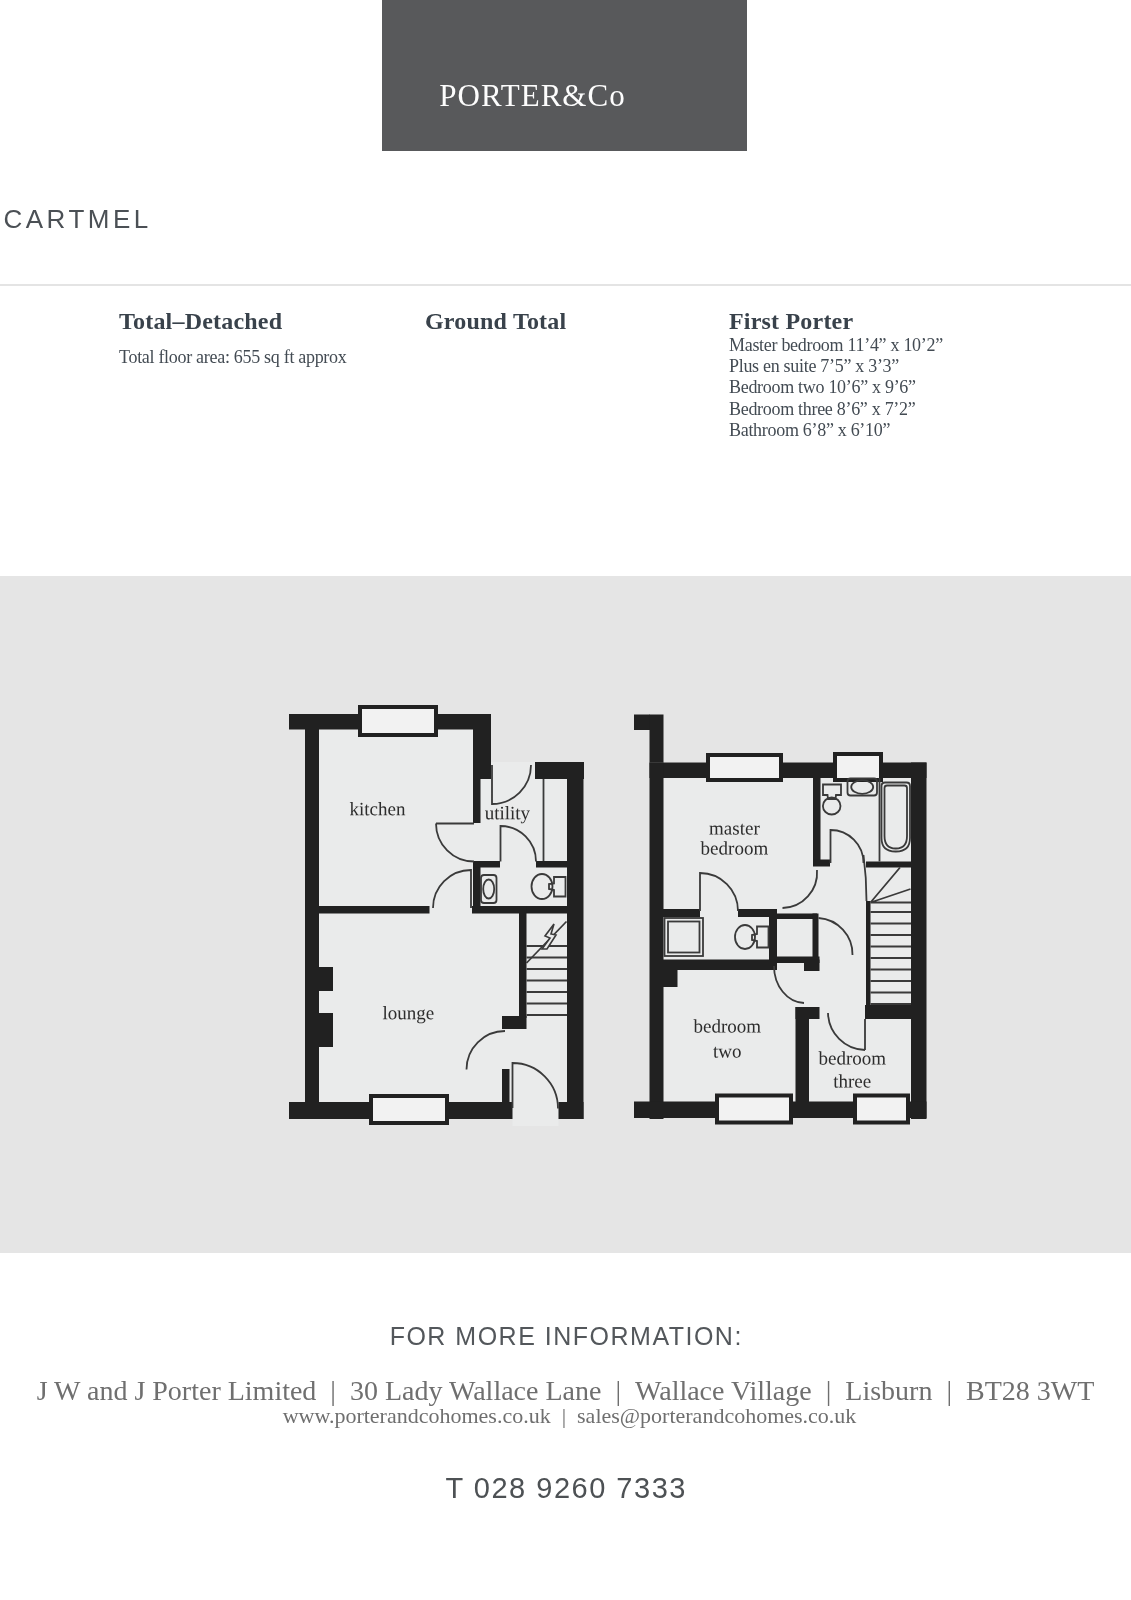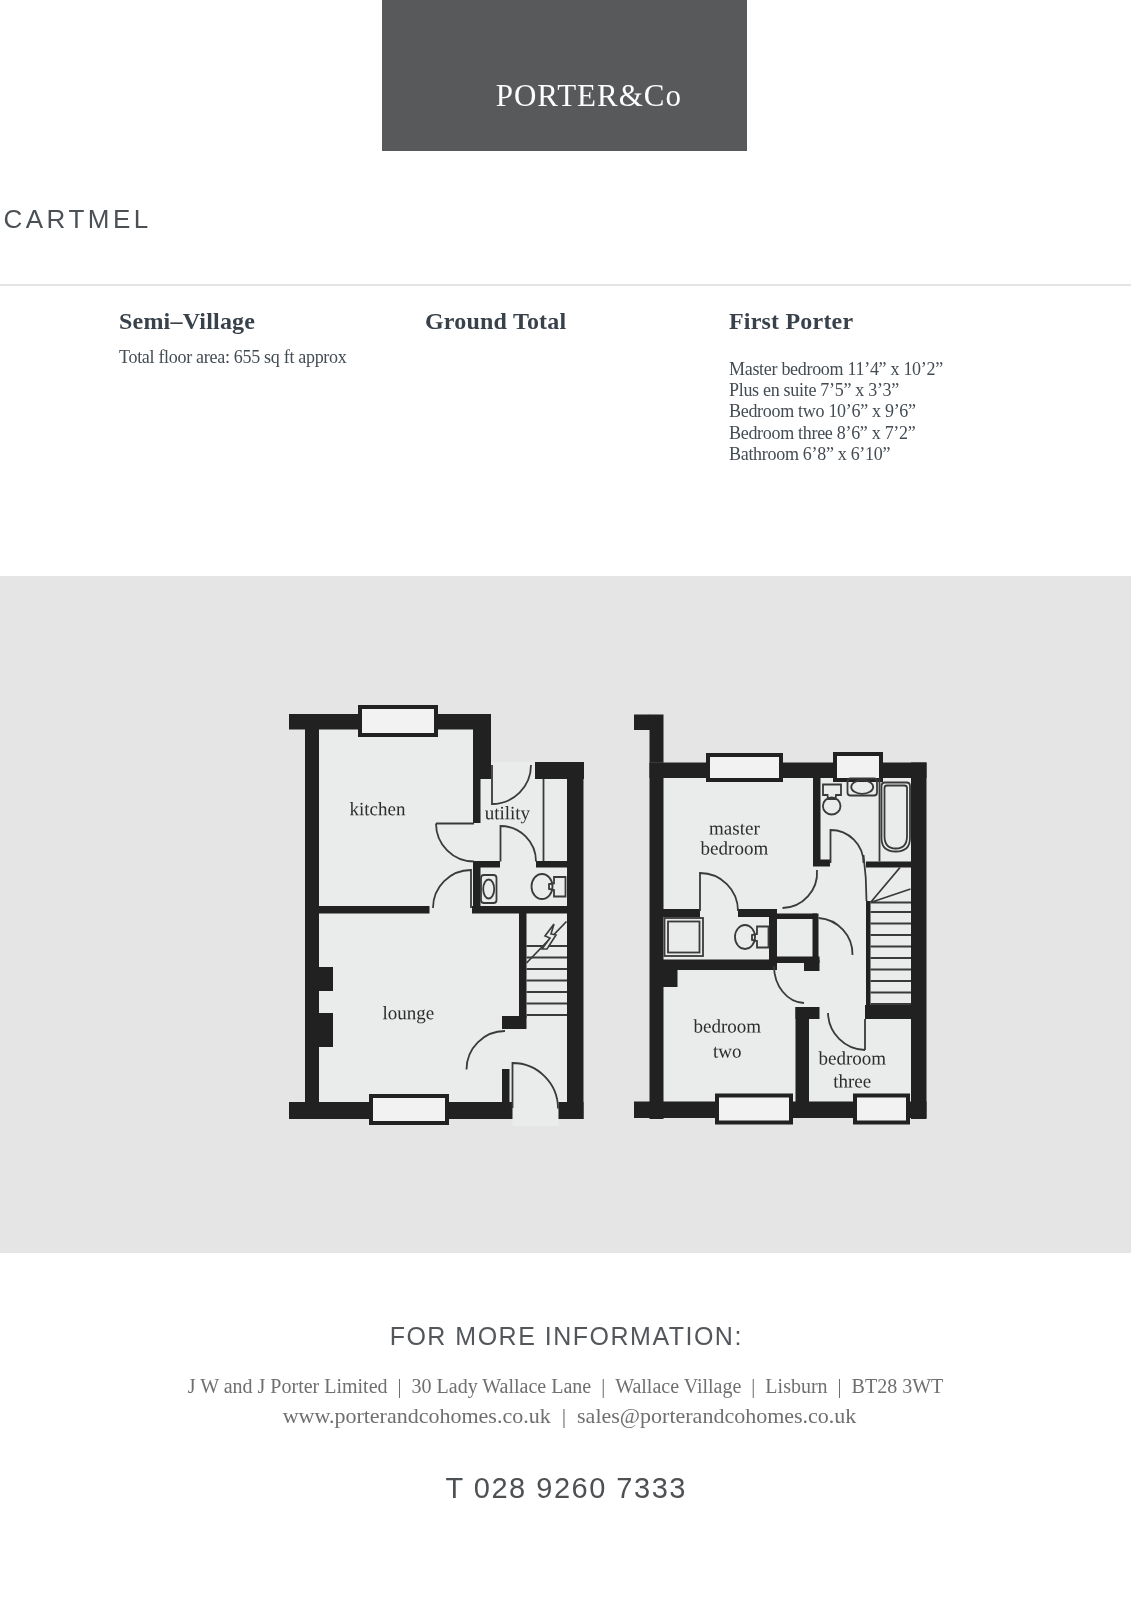--- a/index.html
+++ b/index.html
@@ -4,38 +4,38 @@
 <style>
   html,body{margin:0;padding:0;background:#ffffff;}
   body{width:1131px;height:1600px;position:relative;font-family:"Liberation Serif",serif;overflow:hidden;}
   .abs{position:absolute;}
 </style>
 </head>
 <body>
 
 <div class="abs" style="left:382px;top:0;width:365px;height:151px;background:#58595b;"></div>
 
-<div class="abs" style="left:382px;top:78px;width:300px;text-align:right;font-family:'Liberation Serif',serif;font-size:31px;letter-spacing:1px;text-indent:1px;color:#fdfdfd;">PORTER&amp;Co</div>
+<div class="abs" style="left:382px;top:78px;width:300px;text-align:center;font-family:'Liberation Serif',serif;font-size:31px;letter-spacing:1px;text-indent:1px;color:#fdfdfd;">PORTER&amp;Co</div>
 
 <div class="abs" style="left:0;top:204px;width:1131px;text-align:left;font-family:'Liberation Sans',sans-serif;font-size:26px;letter-spacing:3.5px;text-indent:3.5px;color:#4b5055;">CARTMEL</div>
 
 <div class="abs" style="left:0;top:284px;width:1131px;height:2px;background:#e4e4e4;"></div>
 
 <div class="abs" style="left:119px;top:308px;width:290px;color:#39424b;">
-  <div style="font-size:24px;font-weight:bold;letter-spacing:0.2px;">Semi–Village</div>
+  <div style="font-size:24px;font-weight:bold;letter-spacing:0.2px;">Total–Detached</div>
   <div style="font-size:18px;letter-spacing:-0.3px;margin-top:12px;color:#434b53;">Total floor area: 655 sq ft approx</div>
 </div>
 
 <div class="abs" style="left:425px;top:308px;width:290px;color:#39424b;">
   <div style="font-size:24px;font-weight:bold;letter-spacing:0.2px;">Ground Total</div>
 </div>
 
 <div class="abs" style="left:729px;top:308px;width:290px;color:#39424b;">
   <div style="font-size:24px;font-weight:bold;letter-spacing:0.2px;">First Porter</div>
-  <div style="font-size:18px;letter-spacing:-0.3px;margin-top:24px;line-height:21.2px;color:#434b53;">Master bedroom 11’4” x 10’2”<br>Plus en suite 7’5” x 3’3”<br>Bedroom two 10’6” x 9’6”<br>Bedroom three 8’6” x 7’2”<br>Bathroom 6’8” x 6’10”</div>
+  <div style="font-size:18px;letter-spacing:-0.3px;margin-top:0;line-height:21.2px;color:#434b53;">Master bedroom 11’4” x 10’2”<br>Plus en suite 7’5” x 3’3”<br>Bedroom two 10’6” x 9’6”<br>Bedroom three 8’6” x 7’2”<br>Bathroom 6’8” x 6’10”</div>
 </div>
 
 <div class="abs" style="left:0;top:576px;width:1129px;height:677px;background:#e5e5e5;padding-left:38px;">
 <svg width="1129" height="677" viewBox="0 576 1129 677">
 <g fill="#212121" stroke="none">
 
 <g>
           <rect x="267" y="714" width="186" height="404" fill="#eaebeb"></rect>
           <rect x="442" y="762" width="104" height="356" fill="#eaebeb"></rect>
         </g>
@@ -258,17 +258,17 @@
 <g>
           <text x="815" y="1064">bedroom</text>
           <text x="815" y="1087">three</text>
         </g>
 </g>
 </svg>
 </div>
 
 <div class="abs" style="left:0;top:1322px;width:1131px;text-align:center;font-family:'Liberation Sans',sans-serif;font-size:25px;letter-spacing:1.5px;text-indent:1.5px;color:#53575b;">FOR MORE INFORMATION:</div>
 
-<div class="abs" style="left:0;top:1375px;width:1131px;text-align:center;font-family:'Liberation Serif',serif;font-size:20px;color:#6f6f6f;">J W and J Porter Limited&nbsp; | &nbsp;30 Lady Wallace Lane&nbsp; | &nbsp;Wallace Village&nbsp; | &nbsp;Lisburn&nbsp; | &nbsp;BT28 3WT</div>
+<div class="abs" style="left:0;top:1375px;width:1131px;text-align:center;font-family:'Liberation Serif',serif;font-size:28px;color:#6f6f6f;">J W and J Porter Limited&nbsp; | &nbsp;30 Lady Wallace Lane&nbsp; | &nbsp;Wallace Village&nbsp; | &nbsp;Lisburn&nbsp; | &nbsp;BT28 3WT</div>
 
 <div class="abs" style="left:4px;top:1403px;width:1131px;text-align:center;font-family:'Liberation Serif',serif;font-size:22px;color:#6f6f6f;">www.porterandcohomes.co.uk&nbsp; | &nbsp;sales@porterandcohomes.co.uk</div>
 
 <div class="abs" style="left:0;top:1472px;width:1131px;text-align:center;font-family:'Liberation Sans',sans-serif;font-size:29px;letter-spacing:1.5px;text-indent:1.5px;color:#4d5154;">T 028 9260 7333</div>
 
 </body></html>

